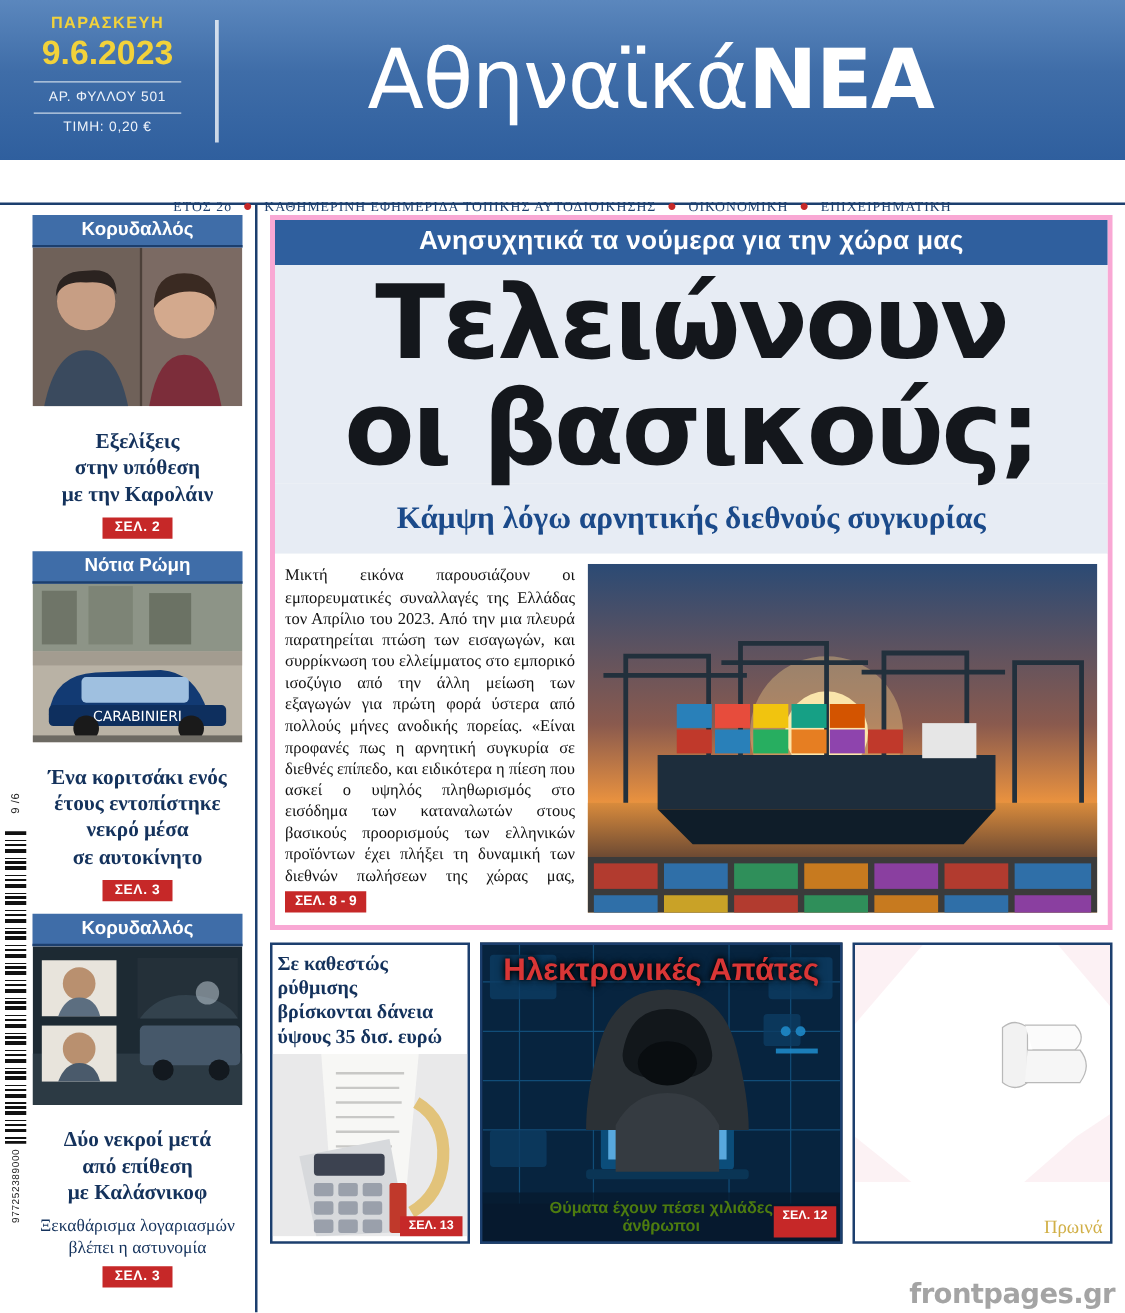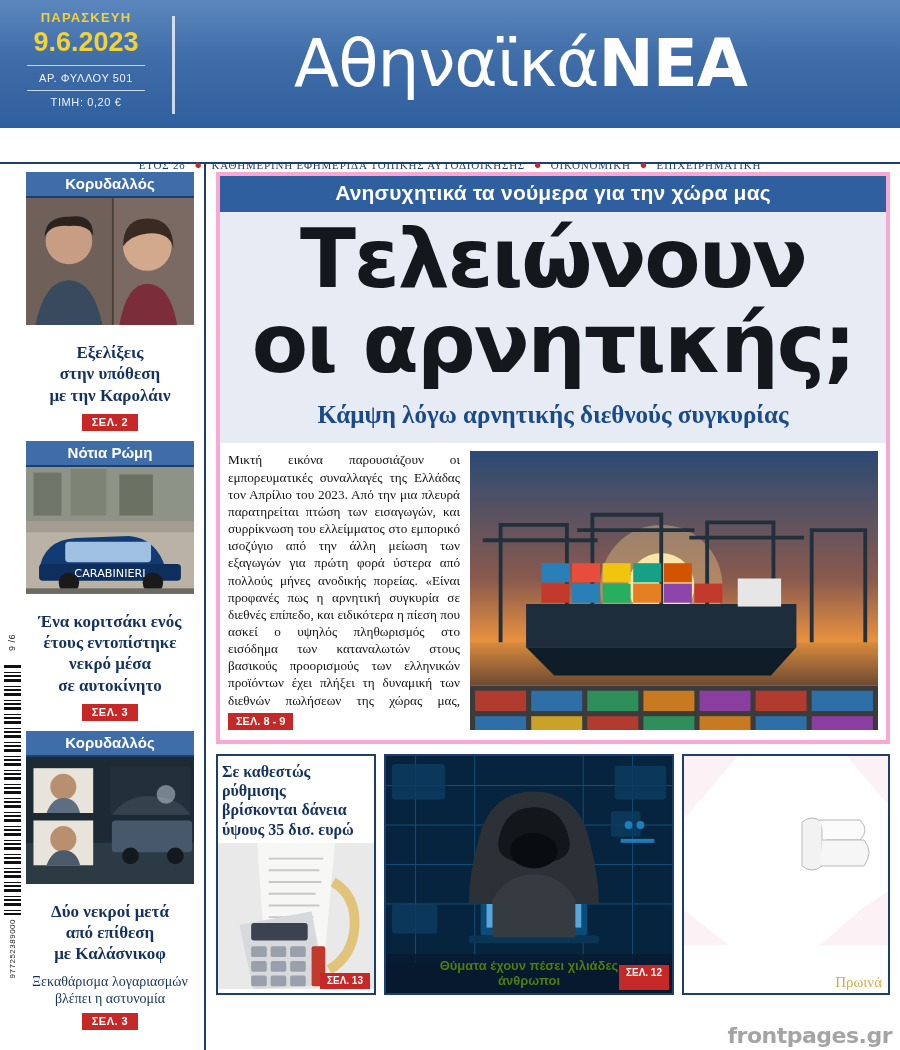--- a/index.html
+++ b/index.html
@@ -398,21 +398,21 @@
       <div class="sel">ΣΕΛ. 3</div>
     </div>
   </div>
 
   <div class="main">
 
     <div class="lead-box">
       <div class="lead-banner">Ανησυχητικά τα νούμερα για την χώρα μας</div>
       <div class="lead-head">
         <div class="l1">Τελειώνουν</div>
-        <div class="l2">οι αρνητικής;</div>
+        <div class="l2">οι βασικούς;</div>
       </div>
       <div class="lead-sub">Κάμψη λόγω αρνητικής διεθνούς συγκυρίας</div>
       <div class="lead-body">
         <div class="lead-text">
           <span>Μικτή εικόνα παρουσιάζουν οι εμπορευματικές συναλλαγές της Ελλάδας τον Απρίλιο του 2023. Από την μια πλευρά παρατηρείται πτώση των εισαγωγών, και συρρίκνωση του ελλείμματος στο εμπορικό ισοζύγιο από την άλλη μείωση των εξαγωγών για πρώτη φορά ύστερα από πολλούς μήνες ανοδικής πορείας. «Είναι προφανές πως η αρνητική συγκυρία σε διεθνές επίπεδο, και ειδικότερα η πίεση που ασκεί ο υψηλός πληθωρισμός στο εισόδημα των καταναλωτών στους βασικούς προορισμούς των ελληνικών προϊόντων έχει πλήξει τη δυναμική των διεθνών πωλήσεων της χώρας μας,</span>
           <span class="sel-inline">ΣΕΛ. 8 - 9</span>
         </div>
         <div class="lead-photo">
           <svg class="ph" viewBox="0 0 320 240" preserveAspectRatio="none">
             <defs>
@@ -552,20 +552,21 @@
 
           <rect x="96" y="122" width="108" height="60" rx="3" fill="#0b4d7a"></rect>
           <rect x="102" y="126" width="96" height="48" fill="#58a8dd"></rect>
           <rect x="84" y="182" width="132" height="8" rx="3" fill="#0a3555"></rect>
 
           <path d="M150 36 q44 0 56 48 q10 40 10 66 l-132 0 q0 -30 10 -66 q12 -48 56 -48z" fill="#2b3136"></path>
           <path d="M150 52 q30 0 36 34 q4 22 -36 24 q-40 -2 -36 -24 q6 -34 36 -34z" fill="#12171b"></path>
           <path d="M108 146 q14 -26 42 -26 q28 0 42 26 l0 38 l-84 0z" fill="#353b41"></path>
           <ellipse cx="150" cy="96" rx="24" ry="18" fill="#090d10"></ellipse>
         </svg>
+        <div class="c2-title">Ηλεκτρονικές Απάτες</div>
         <div class="c2-cap">Θύματα έχουν πέσει χιλιάδες άνθρωποι</div>
         <div class="c2-sel">ΣΕΛ. 12</div>
       </div>
 
       <div class="cell c3">
         <div class="c3-inner">
           <svg class="ph" viewBox="0 0 226 210" preserveAspectRatio="none">
             <rect width="226" height="210" fill="#ffffff"></rect>
             <g opacity=".25">
               <path d="M0 0 L60 0 L0 70 Z" fill="#f4c9d4"></path>

